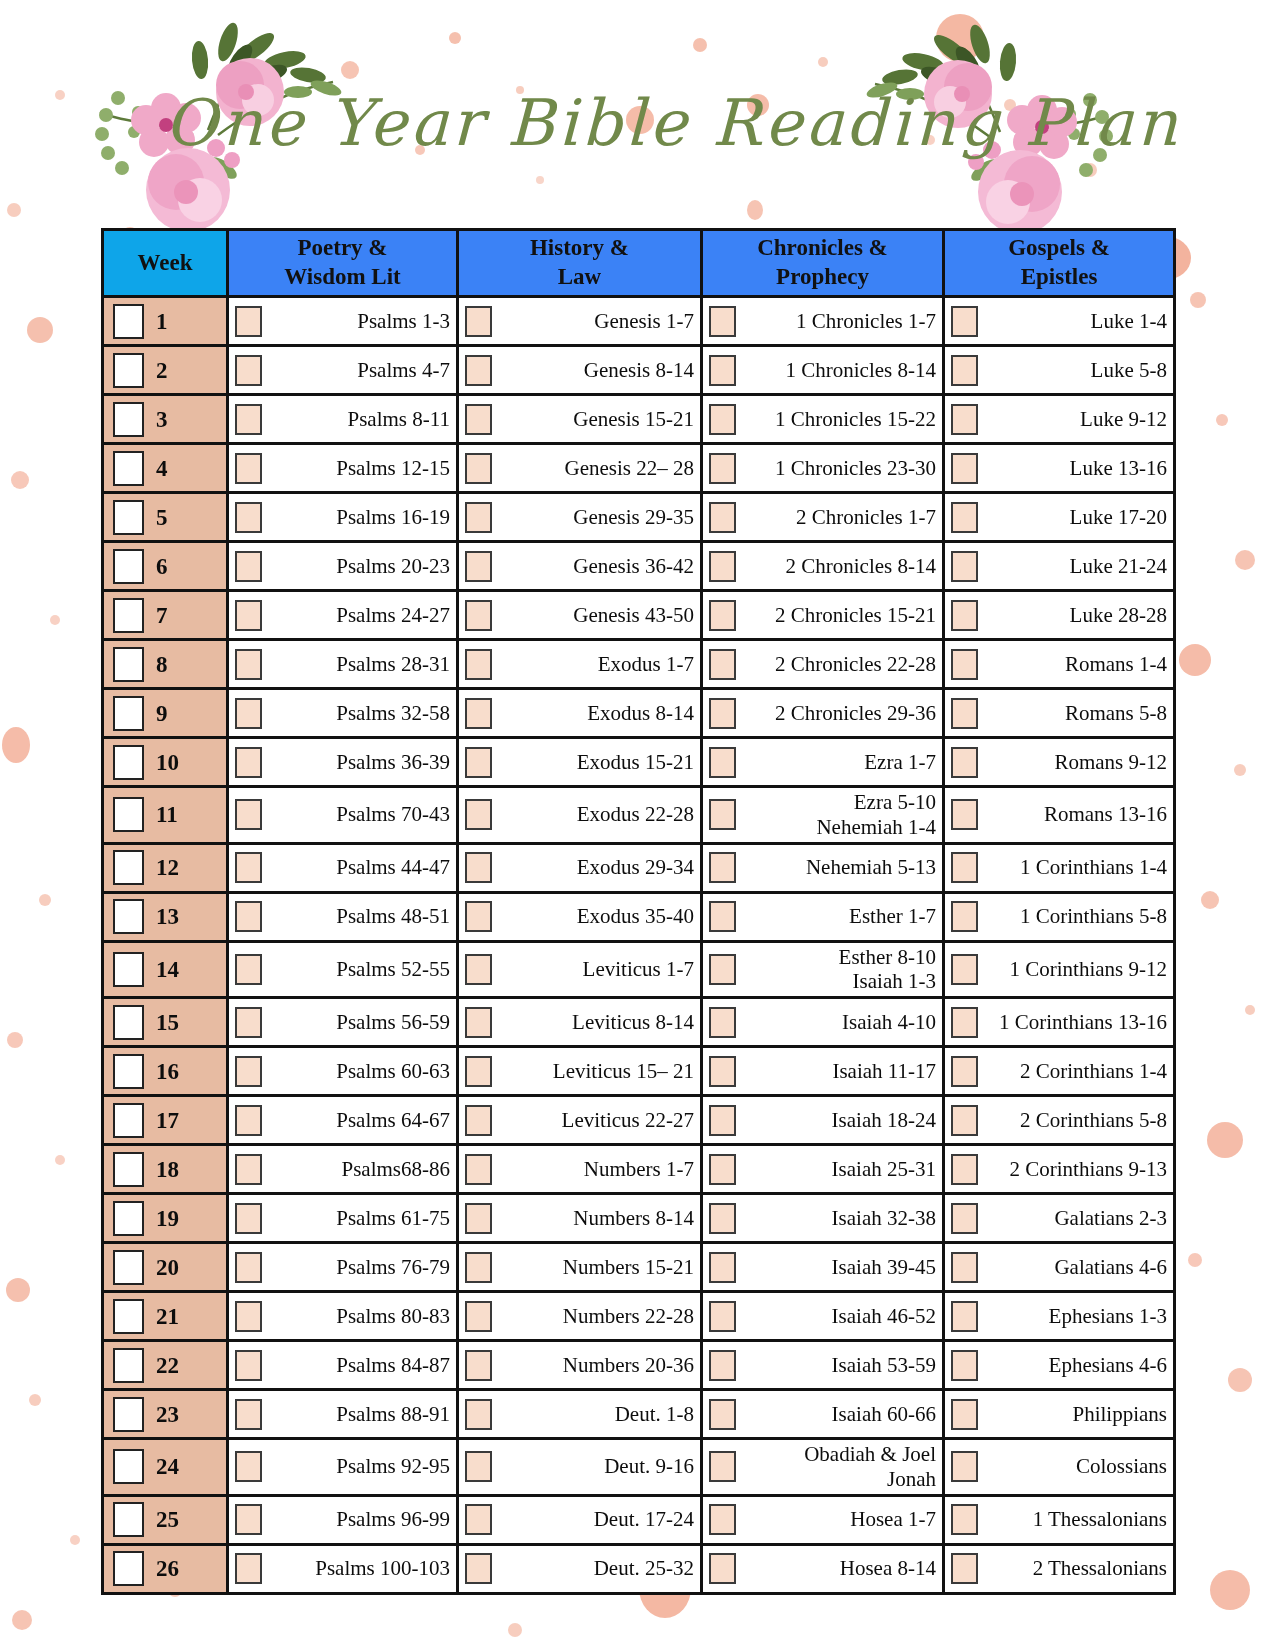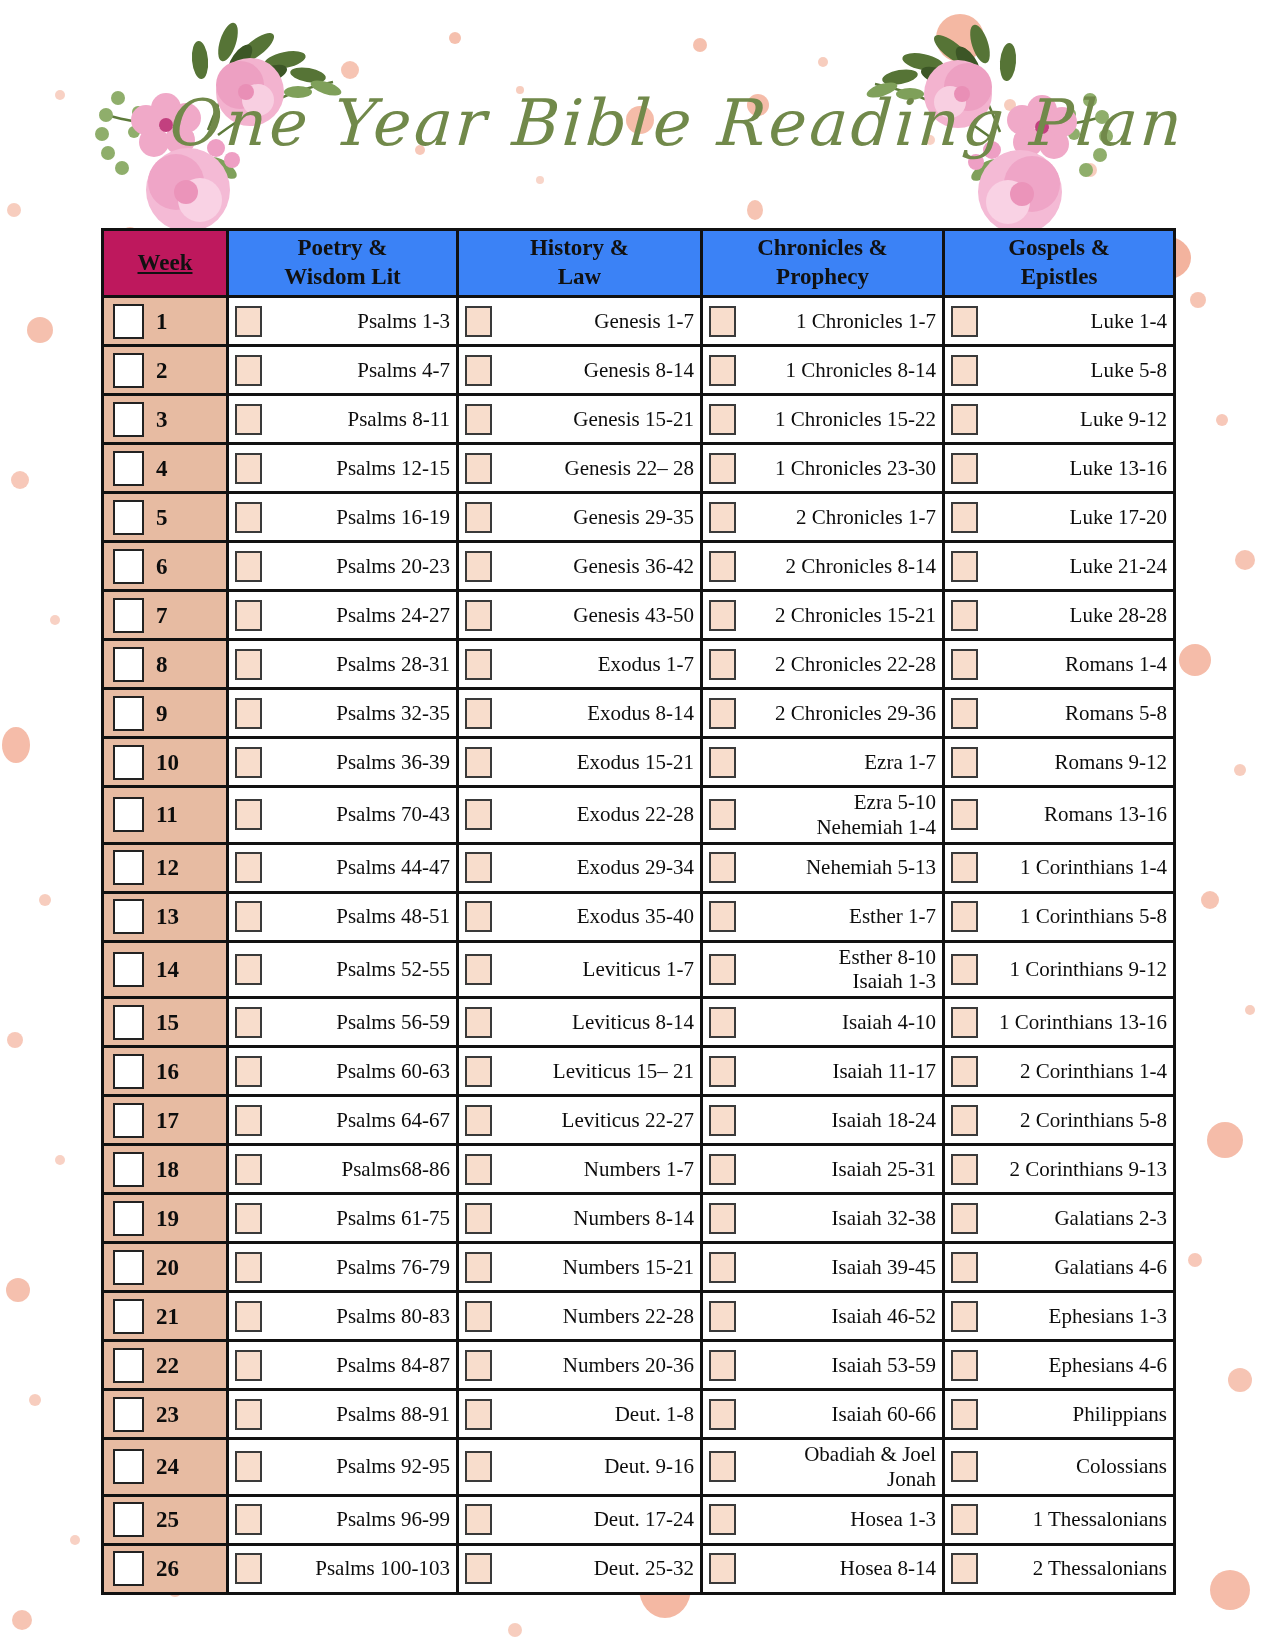--- a/index.html
+++ b/index.html
@@ -18,21 +18,21 @@
   table.plan{
     position:absolute;left:101px;top:228px;border-collapse:collapse;table-layout:fixed;
     width:1072px;background:#ffffff;
   }
   table.plan, table.plan td, table.plan th{border:3px solid #111111;}
   th{
     background:#3b82f6;height:62px;font-size:23px;font-weight:bold;color:#111;
     text-align:center;vertical-align:middle;white-space:pre-line;line-height:1.25;
     font-family:"Liberation Serif", serif;
   }
-  th.week-h{background:#be185d;text-decoration:underline;}
+  th.week-h{background:#0ea5e9;}
   td{height:42px;padding:2px 6px 2px 6px;vertical-align:middle;}
   td.week-cell{background:#e7bba2;padding-left:9px;}
   .wrap{display:flex;align-items:center;width:100%;}
   .cb{
     flex:0 0 auto;width:23px;height:27px;background:#f8ddcc;border:2.5px solid #3a3a3a;
     display:inline-block;cursor:pointer;
   }
   .week-cb{width:27px;height:31px;background:#ffffff;border-color:#222;}
   .week-num{font-size:23px;font-weight:bold;color:#0d0d0d;margin-left:12px;line-height:1;}
   .reading{
@@ -467,21 +467,21 @@
   <tr>
     <td class="week-cell">
       <span class="wrap">
         <span class="cb week-cb"></span>
         <span class="week-num">9</span>
       </span>
     </td>
     <td>
       <span class="wrap">
         <span class="cb"></span>
-        <span class="reading">Psalms 32-35</span>
+        <span class="reading">Psalms 32-58</span>
       </span>
     </td>
     <td>
       <span class="wrap">
         <span class="cb"></span>
         <span class="reading">Exodus  8-14</span>
       </span>
     </td>
     <td>
       <span class="wrap">
@@ -1010,21 +1010,21 @@
     </td>
     <td>
       <span class="wrap">
         <span class="cb"></span>
         <span class="reading">Deut. 17-24</span>
       </span>
     </td>
     <td>
       <span class="wrap">
         <span class="cb"></span>
-        <span class="reading">Hosea 1-3</span>
+        <span class="reading">Hosea 1-7</span>
       </span>
     </td>
     <td>
       <span class="wrap">
         <span class="cb"></span>
         <span class="reading">1 Thessalonians</span>
       </span>
     </td>
   </tr>
 

